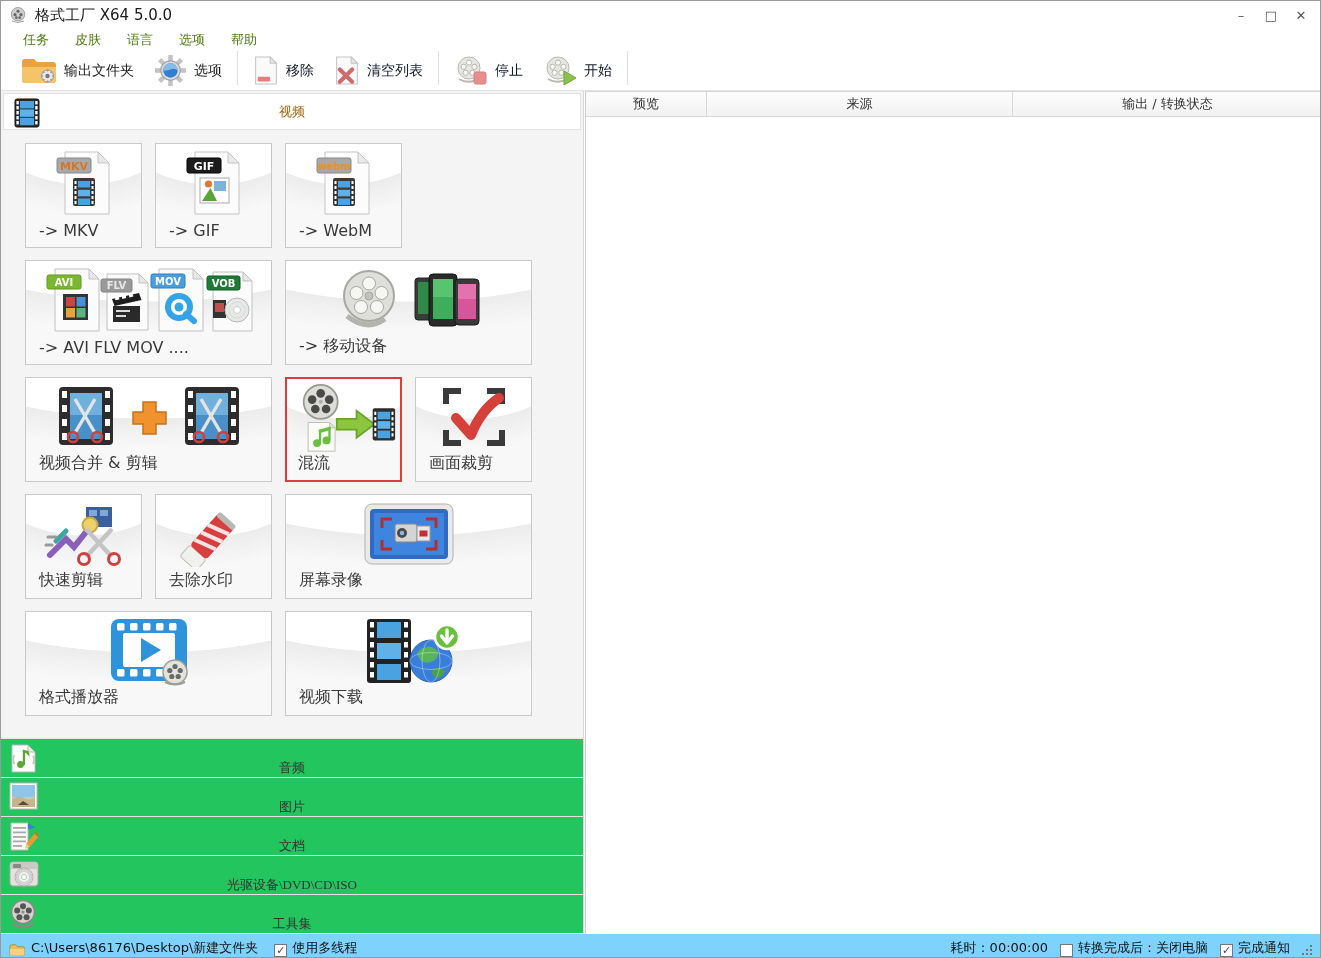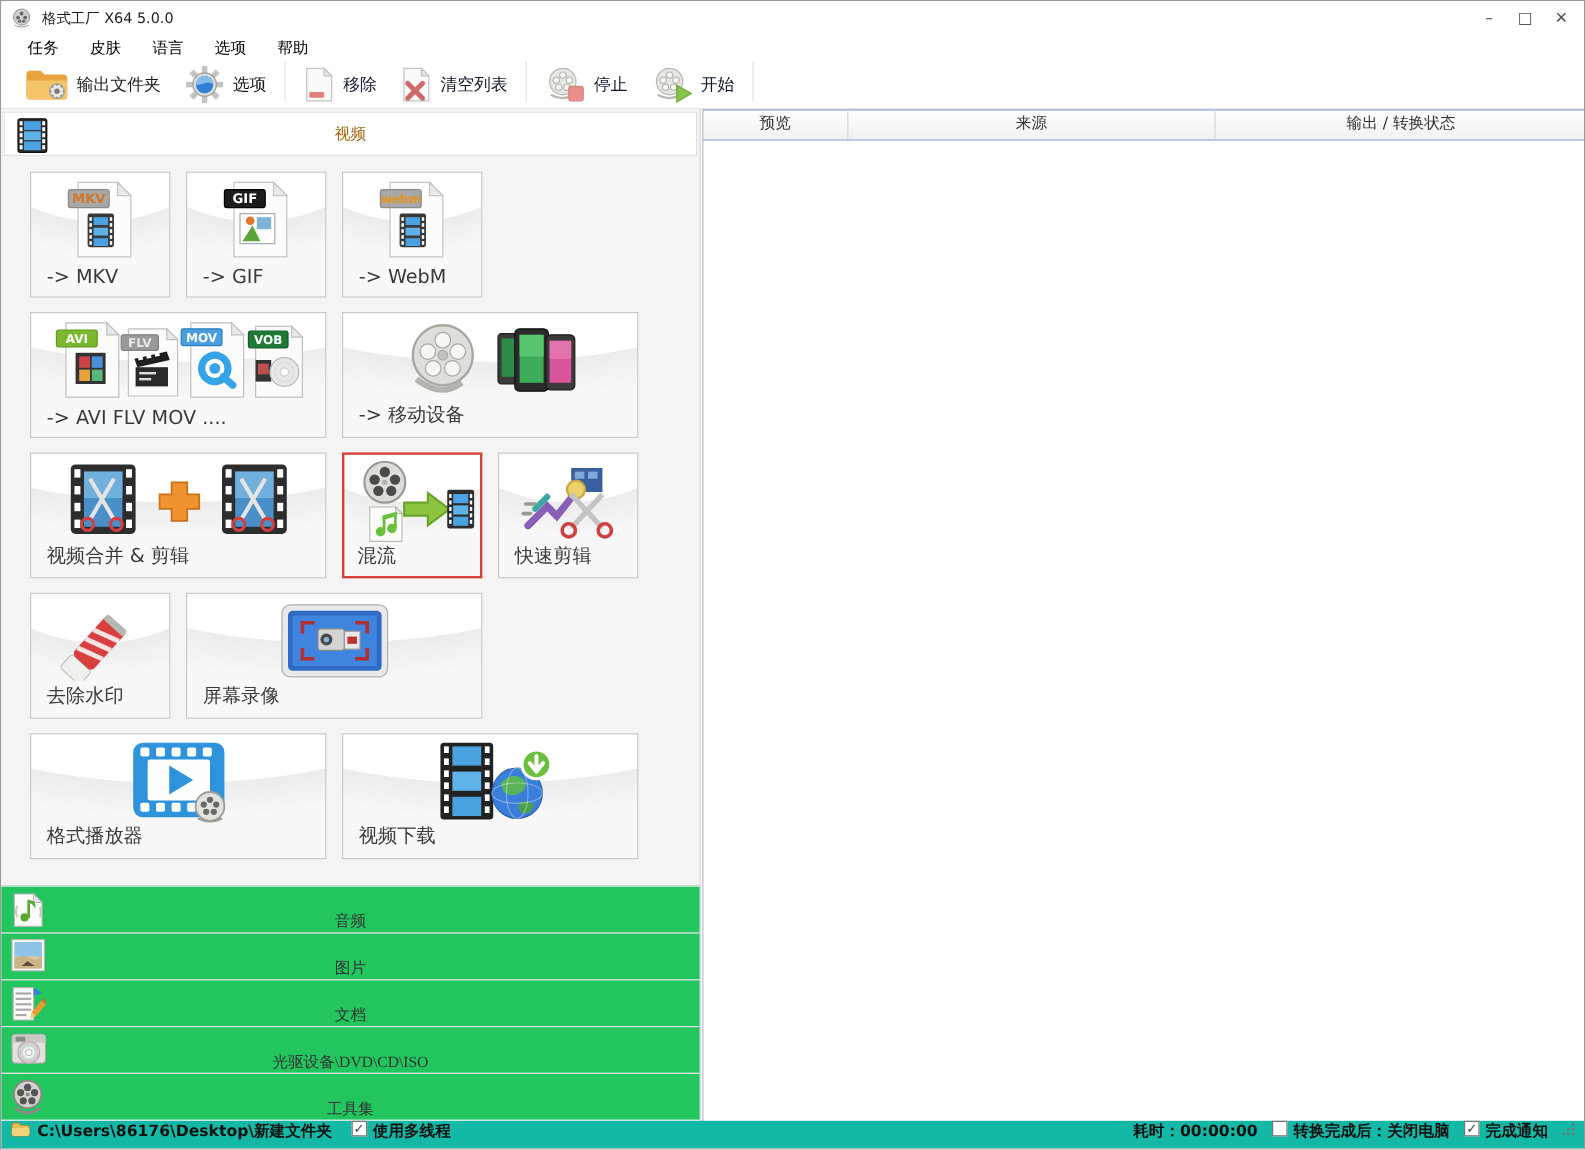--- a/index.html
+++ b/index.html
@@ -5,27 +5,27 @@
   html,body{margin:0;padding:0;background:#d8d8d8;}
   *{box-sizing:border-box;}
   #window{
     position:relative;width:1321px;height:958px;background:#ffffff;
     border:1px solid #9a9a9a;overflow:hidden;
     font-family:"DejaVu Sans","Liberation Sans",sans-serif;color:#222;
   }
   
   .titlebar{position:absolute;left:0;top:0;right:0;height:28px;background:#fff;display:flex;align-items:center;}
   .titlebar .appicon{margin-left:8px;display:flex;align-items:center;}
-  .titlebar .title{margin-left:8px;font-size:12px;color:#1a1a1a;}
+  .titlebar .title{margin-left:8px;font-size:15px;color:#1a1a1a;}
   .wincontrols{position:absolute;right:4px;top:0;height:28px;display:flex;}
   .wincontrols .wbtn{width:30px;height:28px;display:flex;align-items:center;justify-content:center;
     font-size:13px;color:#555;cursor:default;}
   
   .menubar{position:absolute;left:0;top:28px;right:0;height:22px;background:#fff;display:flex;align-items:center;padding-left:16px;}
-  .menubar .mitem{font-size:13px;color:#000000;padding:2px 6px;margin-right:14px;}
+  .menubar .mitem{font-size:13px;color:#4d7c0f;padding:2px 6px;margin-right:14px;}
   
   .toolbar{position:absolute;left:0;top:50px;right:0;height:40px;background:#fff;border-bottom:1px solid #e4e4e4;
     display:flex;padding-left:10px;}
   .tbtn{display:flex;align-items:center;gap:7px;padding:2px 10px;font-size:14px;color:#1a1a1a;}
   .tbtn.disabled{color:#0f172a;}
   .tsep{width:1px;height:34px;background:#e2e2e2;margin:0 5px;}
   .ticon{display:flex;align-items:center;}
   
   .left-panel{position:absolute;left:0;top:90px;width:583px;height:845px;background:#f4f4f4;border-right:1px solid #d8d8d8;}
   .video-header{position:absolute;left:2px;top:2px;width:578px;height:37px;background:#fff;border:1px solid #e2e2e2;
@@ -48,22 +48,22 @@
   .cat-row .catlabel{width:100%;text-align:center;font-size:13px;color:#333;}
   
   .right-panel{position:absolute;left:584px;top:90px;width:737px;height:845px;background:#1d4ed8;border-left:1px solid #cfcfcf;}
   .thead{display:flex;height:26px;background:linear-gradient(#fdfdfd,#f2f2f2);border-top:1px solid #d8d8d8;border-bottom:1px solid #d8d8d8;}
   .thcol{font-size:13px;color:#333;text-align:center;line-height:24px;border-right:1px solid #d8d8d8;}
   .thcol.c1{width:121px;}
   .thcol.c2{width:306px;}
   .thcol.c3{flex:1;border-right:none;}
   .tbody{position:absolute;left:0;right:0;top:26px;bottom:0;background:#fff;}
   
-  .statusbar{position:absolute;left:0;bottom:0;right:0;height:23px;background:#14b8a6;display:flex;align-items:flex-start;
-    font-size:13px;color:#111;padding:0 4px;font-weight:bold;}
+  .statusbar{position:absolute;left:0;bottom:0;right:0;height:23px;background:#7dd3fc;display:flex;align-items:flex-end;
+    font-size:13px;color:#111;padding:0 4px;}
   .statusbar .sicon{margin-left:4px;display:flex;align-items:center;}
   .statusbar .spath{margin-left:6px;}
   .cbox{width:13px;height:13px;background:#fff;border:1px solid #777;display:inline-flex;align-items:center;justify-content:center;
     font-size:11px;color:#444;line-height:1;}
   .cbox.checked::after{content:"✓";}
   .sb-label{margin-left:5px;}
   .sb-gap{margin-left:16px;}
   .spacer{flex:1;}
   .grip{margin-left:10px;margin-right:2px;display:flex;align-items:flex-end;}
   svg{display:block;}
@@ -433,20 +433,34 @@
                 <rect x="91.8" y="56" width="2.2" height="3.6"></rect>
                 <rect x="111" y="32" width="2.2" height="3.6"></rect>
                 <rect x="111" y="38" width="2.2" height="3.6"></rect>
                 <rect x="111" y="44" width="2.2" height="3.6"></rect>
                 <rect x="111" y="50" width="2.2" height="3.6"></rect>
                 <rect x="111" y="56" width="2.2" height="3.6"></rect>
               </g>
             </svg>
         </span>
         <span class="clabel">混流</span>
+      </div>
+      <div class="cell">
+        <span class="cicon">
+          <svg width="76" height="66" viewBox="0 0 76 66">
+              <g stroke="#3a3a3a" stroke-width="6" fill="none">
+                <path d="M10 20 v-13 h15"></path>
+                <path d="M51 7 h15 v13"></path>
+                <path d="M10 46 v13 h15"></path>
+                <path d="M66 46 v13 h-15"></path>
+              </g>
+              <path d="M20 34 l15 17 q10-25 28-37" stroke="#d6403a" stroke-width="10" fill="none" stroke-linecap="round" stroke-linejoin="round"></path>
+            </svg>
+        </span>
+        <span class="clabel">画面裁剪</span>
       </div>
 
       <div class="cell">
         <span class="cicon">
           <svg width="80" height="66" viewBox="0 0 80 66">
               <path d="M6 54 l16-16 8 8 16-20" stroke="#8a5fb8" stroke-width="6" fill="none" stroke-linecap="round"></path>
               <path d="M12 40 l10-10" stroke="#3aa8a0" stroke-width="5" stroke-linecap="round"></path>
               <path d="M4 36 h8 M2 44 h6" stroke="#999" stroke-width="3" stroke-linecap="round"></path>
               <rect x="42" y="6" width="26" height="20" fill="#3a5f9e"></rect>
               <rect x="45" y="9" width="8" height="6" fill="#7fa8d9"></rect>

